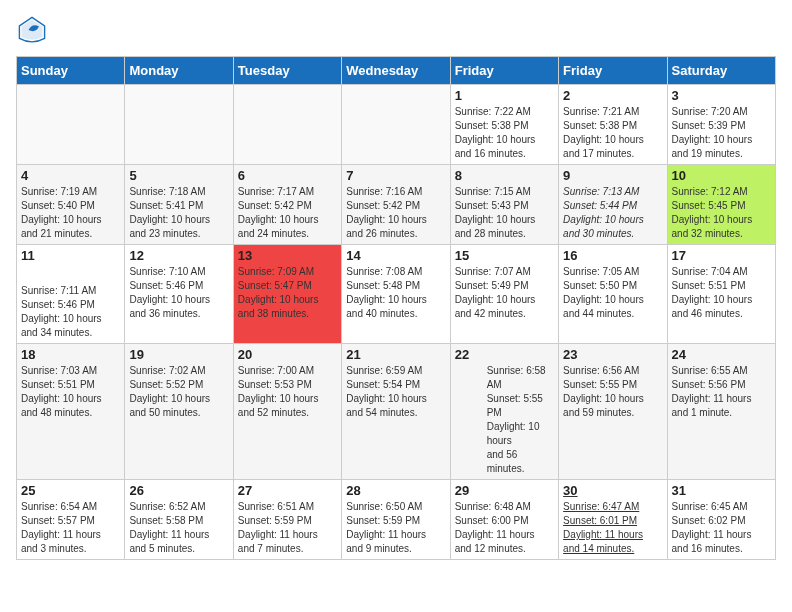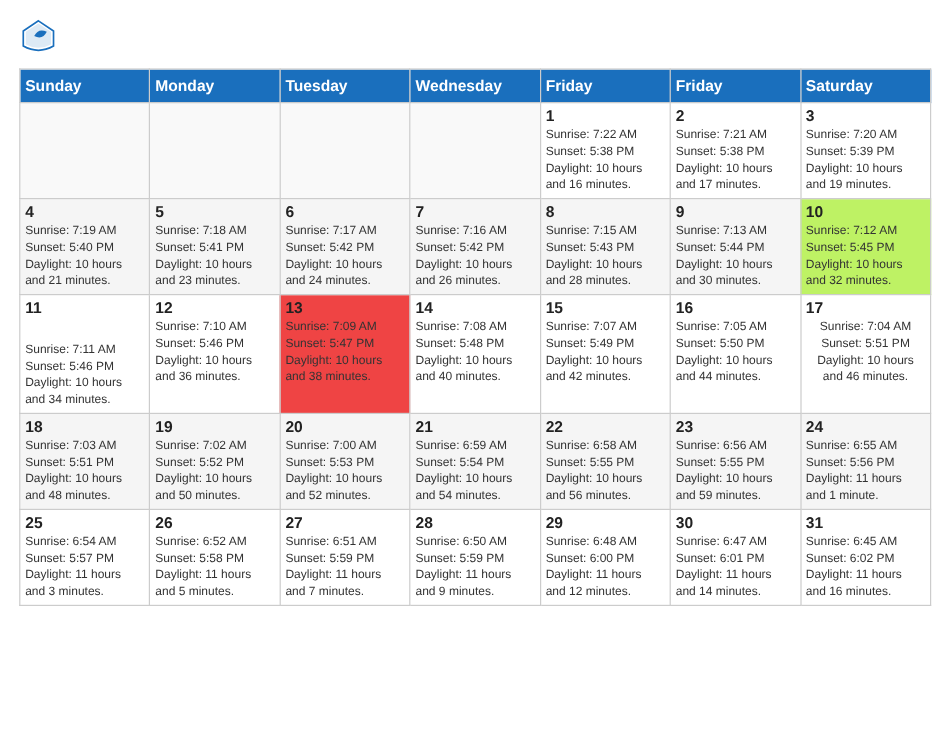--- a/index.html
+++ b/index.html
@@ -188,21 +188,21 @@
         </td>
         <td style="background: rgb(245, 245, 245);">
           <span class="day-num">8</span>
           <div class="day-info" style="white-space: pre-line;">Sunrise: 7:15 AM
 Sunset: 5:43 PM
 Daylight: 10 hours
 and 28 minutes.</div>
         </td>
         <td style="background: rgb(245, 245, 245);">
           <span class="day-num">9</span>
-          <div class="day-info" style="white-space: pre-line;">Sunrise: 7:13 AM
+          <div class="day-info" style="white-space: pre-line; font-style: italic;">Sunrise: 7:13 AM
 Sunset: 5:44 PM
 Daylight: 10 hours
 and 30 minutes.</div>
         </td>
         <td style="background: #bef264;">
           <span class="day-num">10</span>
           <div class="day-info" style="white-space: pre-line;">Sunrise: 7:12 AM
 Sunset: 5:45 PM
 Daylight: 10 hours
 and 32 minutes.</div>
@@ -246,21 +246,21 @@
         </td>
         <td style="background: rgb(255, 255, 255);">
           <span class="day-num">16</span>
           <div class="day-info" style="white-space: pre-line;">Sunrise: 7:05 AM
 Sunset: 5:50 PM
 Daylight: 10 hours
 and 44 minutes.</div>
         </td>
         <td style="background: rgb(255, 255, 255);">
           <span class="day-num">17</span>
-          <div class="day-info" style="white-space: pre-line; text-align: center;">Sunrise: 7:04 AM
+          <div class="day-info" style="white-space: pre-line;">Sunrise: 7:04 AM
 Sunset: 5:51 PM
 Daylight: 10 hours
 and 46 minutes.</div>
         </td>
       </tr>
       <tr>
         <td style="background: rgb(245, 245, 245);">
           <span class="day-num">18</span>
           <div class="day-info" style="white-space: pre-line;">Sunrise: 7:03 AM
 Sunset: 5:51 PM
@@ -283,21 +283,21 @@
         </td>
         <td style="background: rgb(245, 245, 245);">
           <span class="day-num">21</span>
           <div class="day-info" style="white-space: pre-line;">Sunrise: 6:59 AM
 Sunset: 5:54 PM
 Daylight: 10 hours
 and 54 minutes.</div>
         </td>
         <td style="background: rgb(245, 245, 245);">
           <span class="day-num">22</span>
-          <div class="day-info" style="white-space: pre-line;">Sunrise: 6:58 AM
+          <div class="day-info" style="white-space: pre-line; margin-left: 32px;">Sunrise: 6:58 AM
 Sunset: 5:55 PM
 Daylight: 10 hours
 and 56 minutes.</div>
         </td>
         <td style="background: rgb(245, 245, 245);">
           <span class="day-num">23</span>
           <div class="day-info" style="white-space: pre-line;">Sunrise: 6:56 AM
 Sunset: 5:55 PM
 Daylight: 10 hours
 and 59 minutes.</div>
@@ -339,21 +339,21 @@
 Daylight: 11 hours
 and 9 minutes.</div>
         </td>
         <td style="background: rgb(255, 255, 255);">
           <span class="day-num">29</span>
           <div class="day-info" style="white-space: pre-line;">Sunrise: 6:48 AM
 Sunset: 6:00 PM
 Daylight: 11 hours
 and 12 minutes.</div>
         </td>
-        <td style="background: rgb(255, 255, 255);">
+        <td style="background: rgb(255, 255, 255); text-decoration: underline;">
           <span class="day-num">30</span>
           <div class="day-info" style="white-space: pre-line;">Sunrise: 6:47 AM
 Sunset: 6:01 PM
 Daylight: 11 hours
 and 14 minutes.</div>
         </td>
         <td style="background: rgb(255, 255, 255);">
           <span class="day-num">31</span>
           <div class="day-info" style="white-space: pre-line;">Sunrise: 6:45 AM
 Sunset: 6:02 PM

